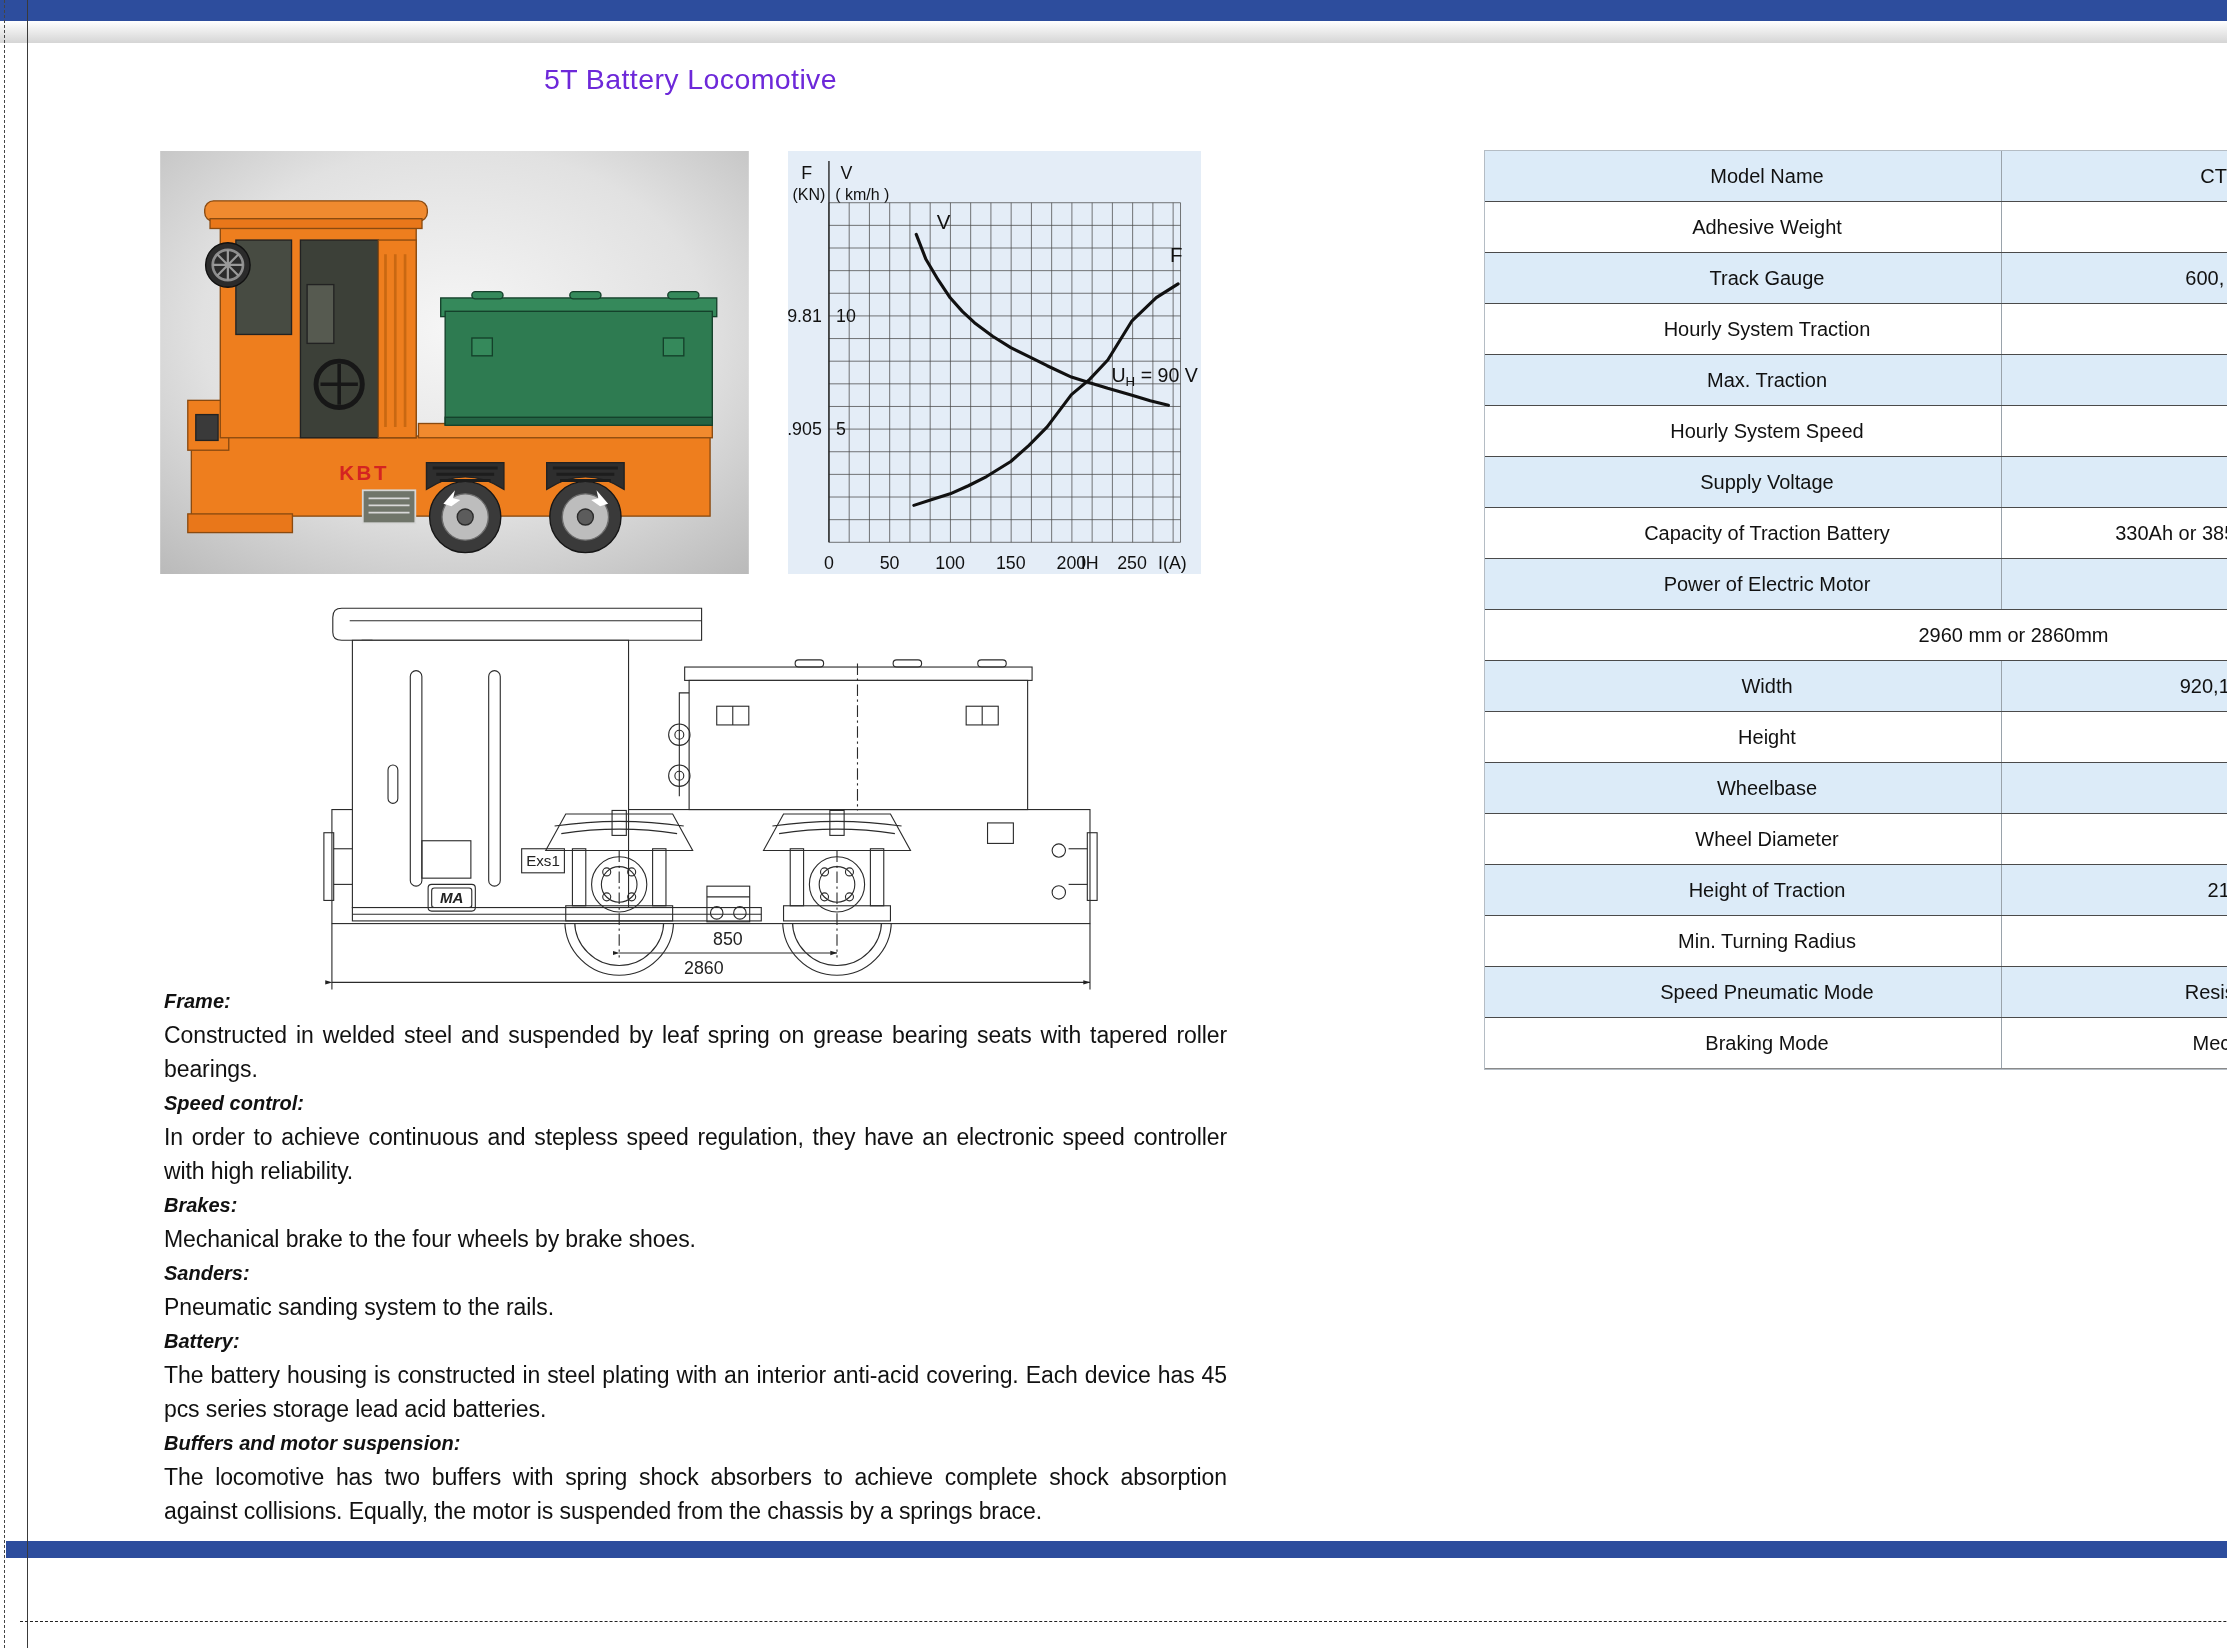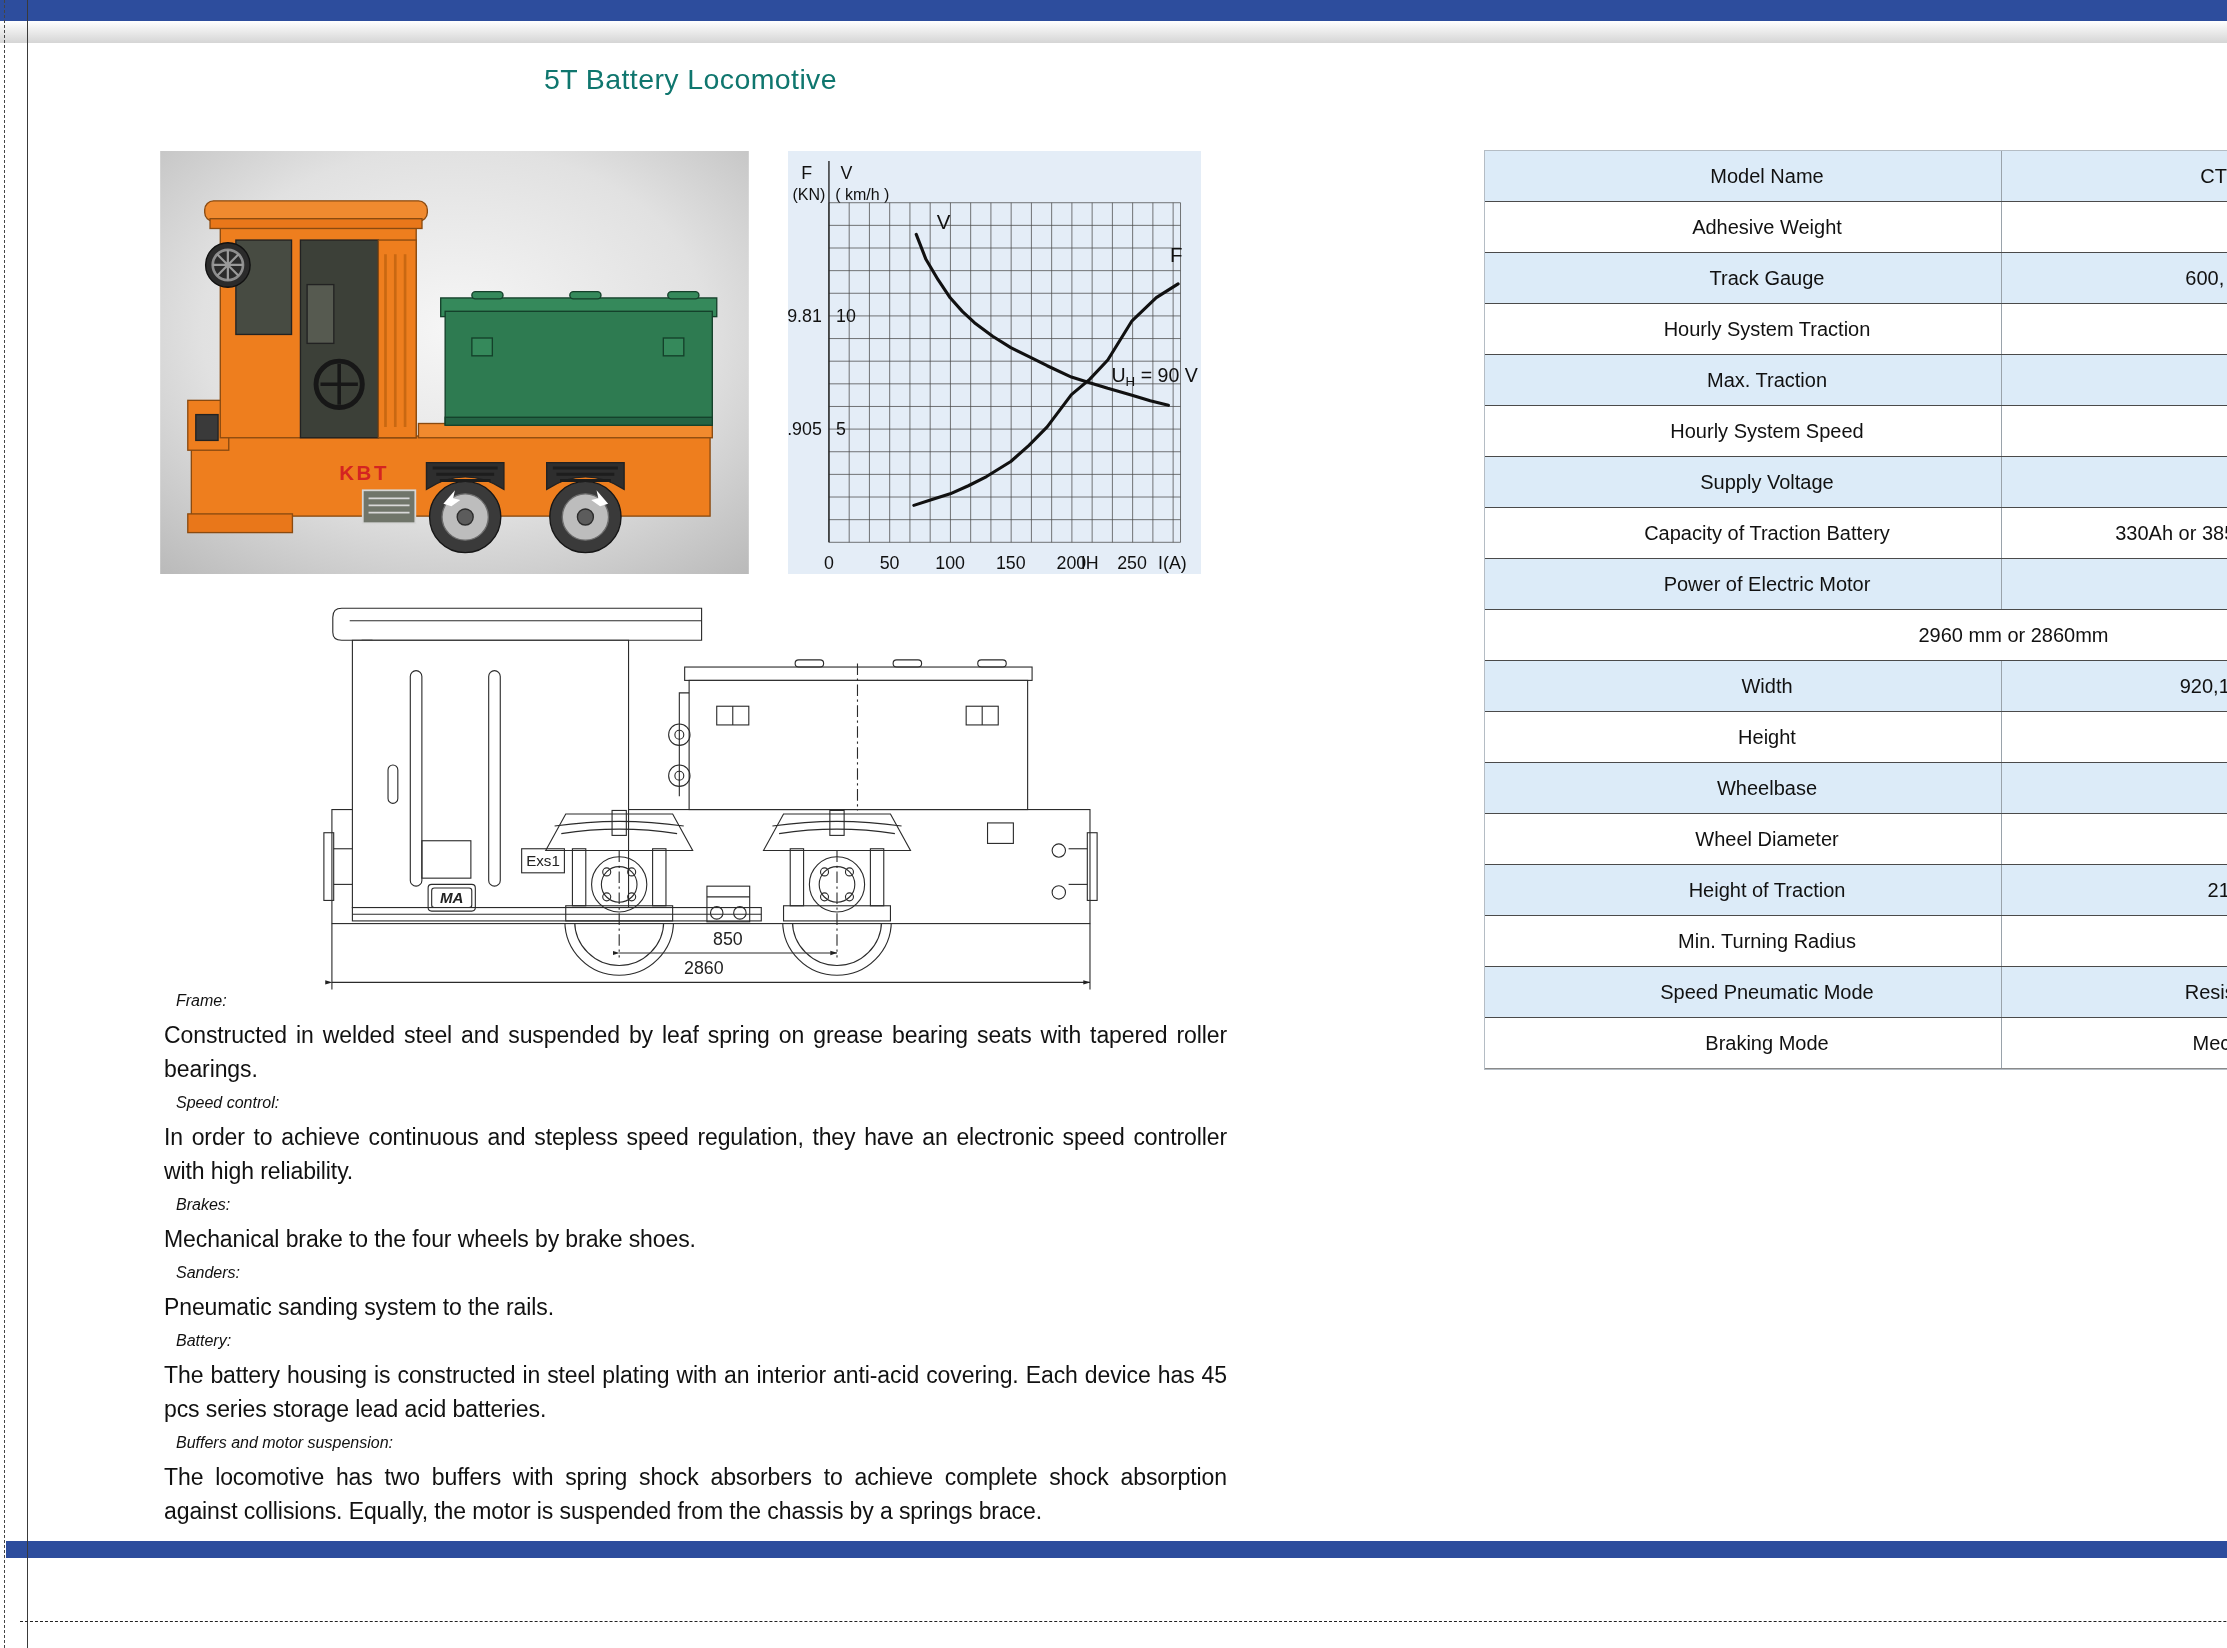--- a/index.html
+++ b/index.html
@@ -10,21 +10,21 @@
   
   .top-bar{position:absolute;left:0;top:0;width:2696px;height:20.5px;background:#2d4d9d;z-index:1;}
   .top-shadow{position:absolute;left:0;top:20.5px;width:2696px;height:22px;
     background:linear-gradient(#ffffff, #d5d5d5);z-index:1;}
   .bottom-bar{position:absolute;left:5.8px;top:1541px;width:2690px;height:16.5px;background:#2d4d9d;z-index:1;}
   .vline-dashed-left{position:absolute;left:3.6px;top:0;height:1648px;width:0;border-left:0.9px dashed #444;z-index:6;}
   .vline-solid-left{position:absolute;left:27px;top:0;height:1648px;width:0;border-left:0.9px solid #3a3a3a;z-index:6;}
   .hline-dashed-bottom{position:absolute;left:20px;top:1621px;width:2676px;height:0;border-top:1.3px dashed #222;z-index:6;}
 
   
-  .page-title{position:absolute;left:544px;top:63px;font-size:28.5px;letter-spacing:0.4px;color:#0f766e;z-index:2;}
+  .page-title{position:absolute;left:544px;top:63px;font-size:28.5px;letter-spacing:0.4px;color:#6d28d9;z-index:2;}
 
   
   .photo-panel{position:absolute;left:160px;top:151px;width:589px;height:298px;z-index:2;}
   .chart-panel{position:absolute;left:788px;top:151px;width:413px;height:423px;background:#e4edf7;z-index:2;}
   .chart-panel svg{position:absolute;left:0;top:0;}
   .drawing-panel{position:absolute;left:323px;top:601px;width:775px;height:410px;z-index:2;}
 
   .ctick{font-size:40px;fill:#111;}
   .chead{font-size:40px;fill:#111;}
   .cheadunit{font-size:36px;fill:#111;}
@@ -38,21 +38,21 @@
   }
   .spec-row{display:flex;height:51px;box-sizing:border-box;border-bottom:1.3px solid #4a4a4a;}
   .spec-row:last-child{border-bottom:0.9px solid #8a8a8a;}
   .spec-row:nth-child(odd){background:#dcebf8;}
   .spec-cell{display:flex;align-items:center;justify-content:center;font-size:20px;box-sizing:border-box;}
   .spec-label{width:517px;border-right:0.9px solid #9aa3ab;padding-left:48px;}
   .spec-value{flex:1;}
 
   
   .description{position:absolute;left:164px;top:984px;width:1063px;z-index:2;}
-  .desc-heading{font-size:16px;font-style:italic;font-weight:400;line-height:34px;margin-left:12px;}
+  .desc-heading{font-size:20px;font-style:italic;font-weight:700;line-height:34px;}
   .desc-text{font-size:23px;line-height:34px;text-align:justify;letter-spacing:-0.1px;}
 </style>
 </head>
 <body>
 
 <div id="page">
 
   <div class="top-bar"></div>
   <div class="top-shadow"></div>
   <div class="bottom-bar"></div>

